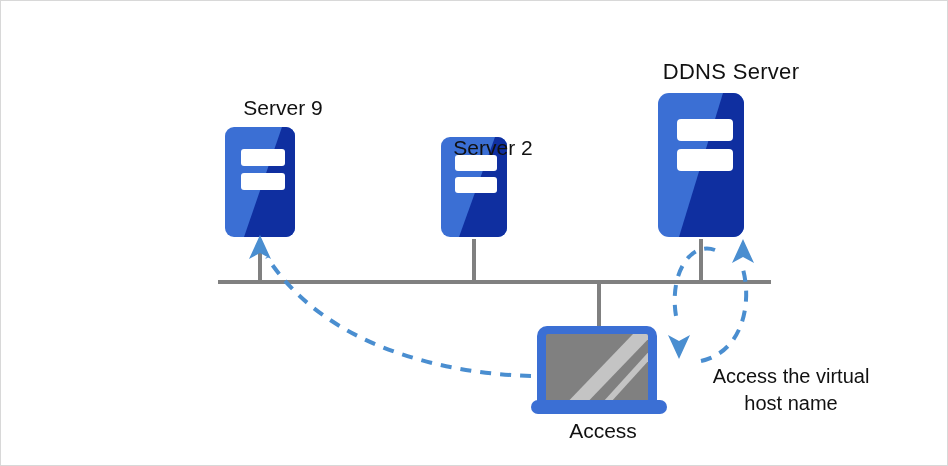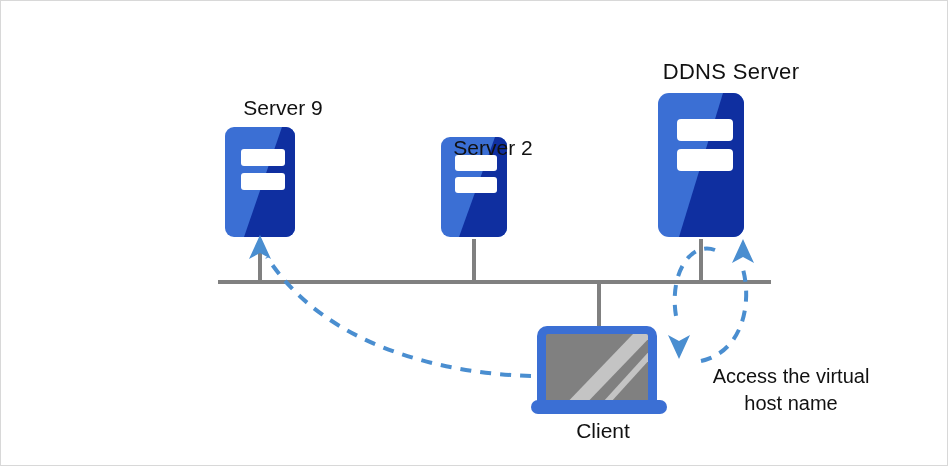--- a/index.html
+++ b/index.html
@@ -140,18 +140,18 @@
       <polygon points="678,358 667,334 678,340 689,334" fill="#4a8ed0"></polygon>
     </g>
   </svg>
 
   <div class="node-label label-server" style="left:222px; top:95px; width:120px;">Server 9</div>
 
   <div class="node-label label-server" style="left:432px; top:95px; width:120px;margin-top:40px;">Server 2</div>
 
   <div class="node-label label-ddns" style="left:640px; top:58px; width:180px;">DDNS Server</div>
 
-  <div class="node-label label-client" style="left:542px; top:418px; width:120px;">Client</div>
+  <div class="node-label label-client" style="left:542px; top:418px; width:120px;">Access</div>
 
   <div class="annotation" style="left:695px; top:362px; width:190px;">Access the virtual
 host name</div>
 
 </div>
 
 </body></html>

